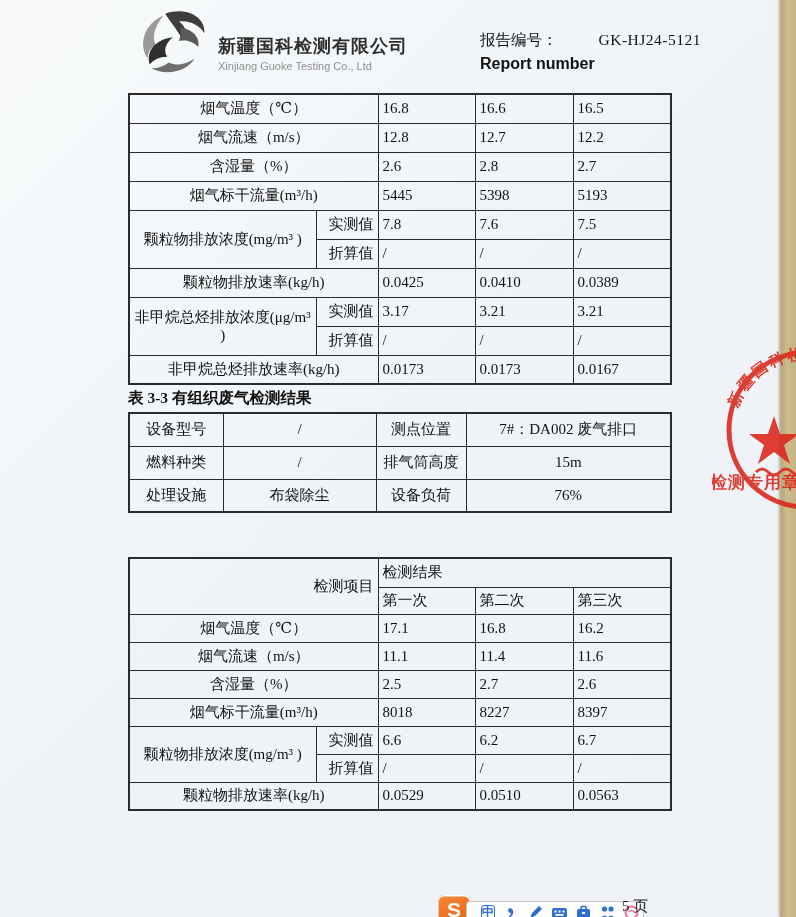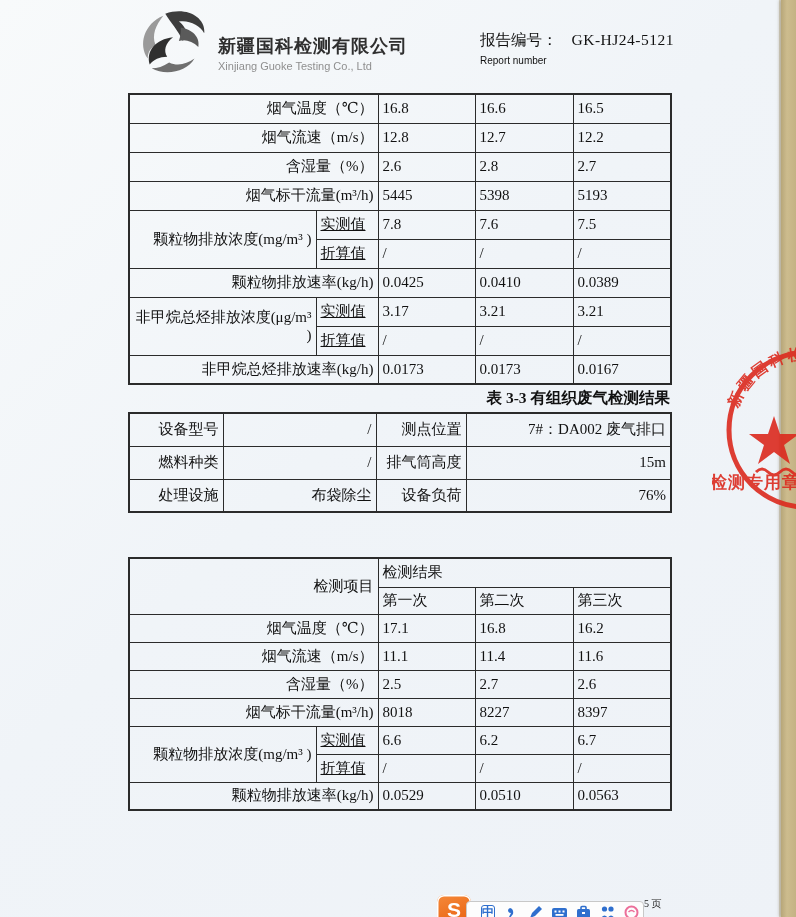--- a/index.html
+++ b/index.html
@@ -12,54 +12,54 @@
   .page-edge-line{position:absolute;right:15px;top:0;width:2px;height:917px;background:#d8d5c9;}
 
   
   .logo-wrap{position:absolute;left:136px;top:8px;display:flex;align-items:center;}
   .logo-mark{width:78px;height:72px;}
   .logo-text{margin-left:4px;margin-top:18px;}
   .logo-cn{font-size:18px;font-weight:bold;color:#2f2f2f;letter-spacing:1px;font-family:"Liberation Sans","DejaVu Sans",sans-serif;}
   .logo-en{font-size:11px;color:#8f8f8f;margin-top:2px;font-family:"Liberation Sans","DejaVu Sans",sans-serif;}
   .report-no{position:absolute;left:480px;top:30px;}
   .report-no .cn{font-size:15.5px;color:#111;}
-  .report-no .val{font-size:15.5px;color:#111;letter-spacing:.5px;margin-left:14px;}
-  .report-no .en{font-size:10px;color:#111;font-weight:normal;margin-top:4px;font-family:"Liberation Sans","DejaVu Sans",sans-serif;}
+  .report-no .val{font-size:15.5px;color:#111;letter-spacing:.5px;}
+  .report-no .en{font-size:16px;color:#111;font-weight:bold;margin-top:4px;font-family:"Liberation Sans","DejaVu Sans",sans-serif;}
 
   
   table.t{position:absolute;border-collapse:collapse;table-layout:fixed;background:transparent;}
   table.t td{border:1px solid #2b2b2b;font-size:15px;color:#111;padding:0 4px;overflow:hidden;}
   table.t{border:2px solid #2b2b2b;}
-  td.lab{text-align:right;padding-left:8px;}
-  td.sub{text-align:left;padding:0 2px;text-decoration:underline;}
+  td.lab{text-align:center;padding-left:8px;}
+  td.sub{text-align:right;padding:0 2px;}
   td.val{}
   td.center{text-align:right;}
   .t1{left:128px;top:93px;width:542px;}
   .t1 tr{height:29px;}
-  .tbl-title{position:absolute;left:128px;top:388px;width:542px;text-align:right;
+  .tbl-title{position:absolute;left:128px;top:388px;width:542px;text-align:left;
     font-size:15.5px;font-weight:bold;color:#111;}
   .t2info{left:128px;top:412px;width:542px;}
   .t2res{left:128px;top:557px;width:542px;}
   .t2res tr{height:28px;}
 
   
   .stamp{position:absolute;left:712px;top:336px;width:190px;height:190px;opacity:.9;}
 
   
   .ime-logo{position:absolute;left:437px;top:895px;width:34px;height:30px;border-radius:7px;
     background:linear-gradient(160deg,#f5893a,#e8600e);display:flex;align-items:center;justify-content:center;
     color:#fff;font-weight:bold;font-size:21px;font-family:"Liberation Sans","DejaVu Sans",sans-serif;
     box-shadow:0 0 0 1.5px #fff inset;}
   .ime-bar{position:absolute;left:466px;top:901px;width:178px;height:24px;background:#fdfdfd;
     border:1px solid #c8c8c8;border-radius:4px;display:flex;align-items:flex-start;gap:9px;
     padding:3px 8px 0 14px;box-sizing:border-box;}
   .ime-ic{width:15px;height:15px;flex:0 0 auto;}
   .ime-toggle{font-size:12px;line-height:13px;width:15px;height:14px;text-align:center;color:#2f6fce;
     border:1.5px solid #2f6fce;border-radius:3px;font-family:"Liberation Sans","DejaVu Sans",sans-serif;font-weight:bold;}
-  .page-note{position:absolute;left:644px;top:897px;font-size:10px;color:#222;}
+  .page-note{position:absolute;left:622px;top:897px;font-size:15px;color:#222;}
 </style>
 </head>
 <body>
 
 <div class="canvas">
   <div class="page-edge-line"></div>
   <div class="page-edge"></div>
 
   <div class="logo-wrap">
     <svg class="logo-mark" viewBox="0 0 80 74">
@@ -68,21 +68,21 @@
       <path d="M46 20 C58 22 66 30 64 40 C58 34 50 32 44 34 C46 28 46 24 46 20 Z" fill="#5a5a5a"></path>
       <path d="M14 58 C10 44 20 32 38 30 C30 36 28 44 32 50 C24 50 18 53 14 58 Z" fill="#2f2f2f"></path>
       <path d="M16 62 C30 70 52 66 60 52 C52 58 42 60 34 56 C28 60 22 62 16 62 Z" fill="#6f6f6f"></path>
     </svg>
     <div class="logo-text">
       <div class="logo-cn">新疆国科检测有限公司</div>
       <div class="logo-en">Xinjiang Guoke Testing Co., Ltd</div>
     </div>
   </div>
   <div class="report-no">
-    <div style="display:flex;align-items:baseline;">
+    <div style="display:flex;align-items:baseline;gap:41px;">
       <span class="cn">报告编号：</span>
       <span class="val">GK-HJ24-5121</span>
     </div>
     <div class="en">Report number</div>
   </div>
 
   <table class="t t1">
     <colgroup>
         <col style="width:187px">
         <col style="width:62px">

